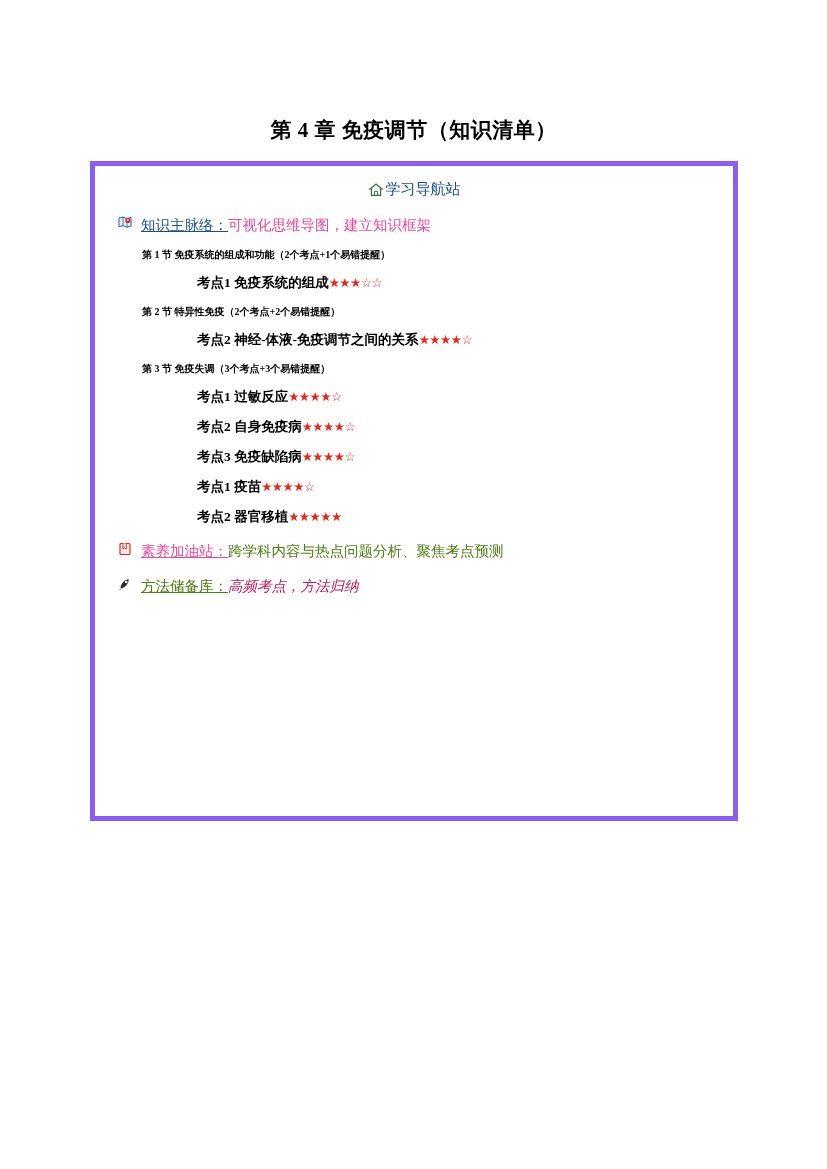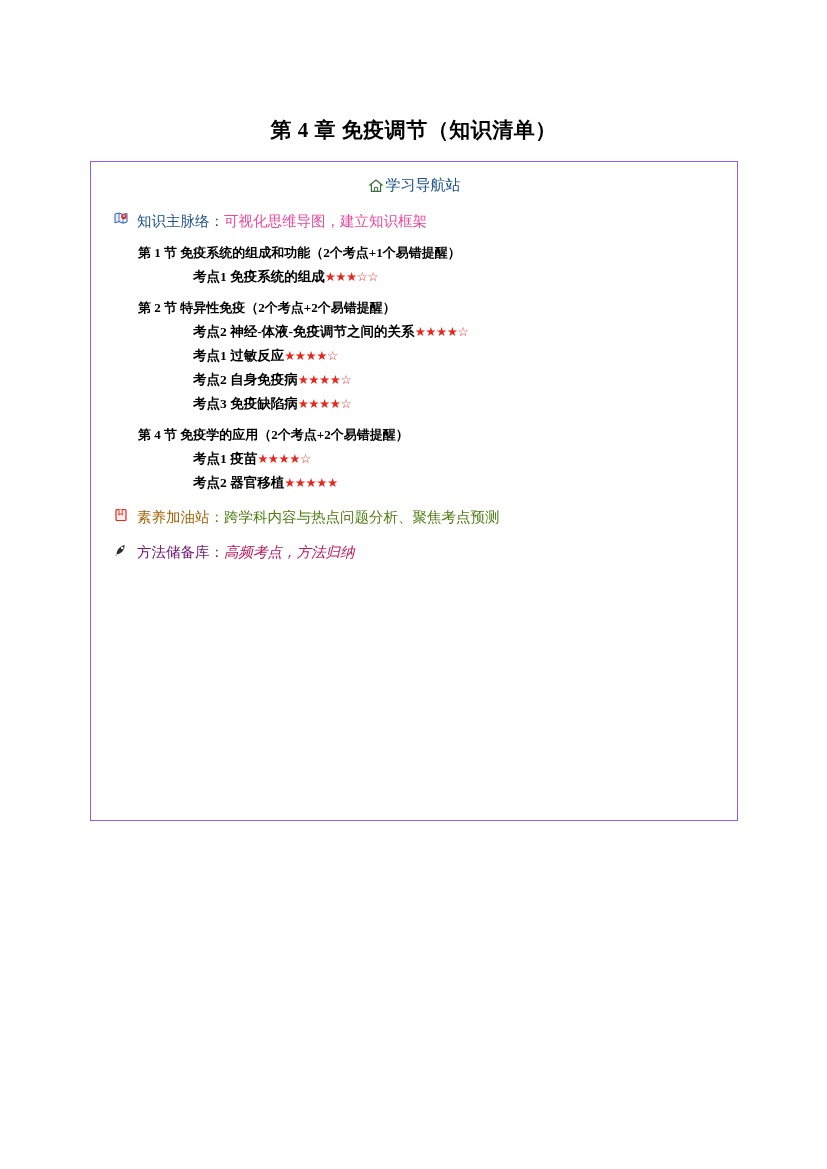--- a/index.html
+++ b/index.html
@@ -32,21 +32,21 @@
     font-weight: bold;
     letter-spacing: 0.5px;
     font-family: "Liberation Serif", "DejaVu Serif", serif;
   }
   .panel {
     position: absolute;
     left: 90px;
     top: 145px;
     width: 648px;
     height: 660px;
-    border: 1px solid #8b5cf6;
+    border: 5px solid #8b5cf6;
     box-sizing: border-box;
     background: #ffffff;
   }
   .nav-head {
     text-align: center;
     margin-top: 14px;
     font-size: 15px;
     color: #1a4f8a;
     font-weight: normal;
     font-family: "Liberation Serif", "DejaVu Serif", serif;
@@ -65,39 +65,40 @@
   }
   .lead .bullet-ico {
     position: absolute;
     left: 0;
     top: -1px;
     width: 20px;
     text-align: left;
   }
   .lead .lead-label {
     font-weight: normal;
+    text-decoration: underline;
   }
   .lead .lead-text {
     color: #ec4899;
   }
-  .lead.purple .lead-label { color: #a16207; }
+  .lead.purple .lead-label { color: #ec4899; }
   .lead.purple .lead-text { color: #4d7c0f; }
-  .lead.dark .lead-label { color: #701a75; }
+  .lead.dark .lead-label { color: #4d7c0f; }
   .lead.dark .lead-text { color: #be185d; font-style: italic; }
 
   .section {
     margin-top: 13px;
     padding-left: 25px;
-    font-size: 13px;
+    font-size: 10px;
     font-weight: bold;
     color: #000;
     font-family: "Liberation Serif", "DejaVu Serif", serif;
   }
   .point {
-    margin-top: 6px;
+    margin-top: 12px;
     padding-left: 80px;
     font-size: 13.5px;
     font-weight: bold;
     color: #000;
     font-family: "Liberation Serif", "DejaVu Serif", serif;
   }
   .point .stars {
     color: #e8261c;
     letter-spacing: -0.5px;
     font-family: "DejaVu Sans", sans-serif;
@@ -142,25 +143,25 @@
       </div>
 
 
       <div>
         <div class="section">第 1 节 免疫系统的组成和功能（2个考点+1个易错提醒）</div>
         <div class="point"><span>考点1 免疫系统的组成</span><span class="stars">★★★☆☆</span></div>
 
         <div class="section">第 2 节  特异性免疫（2个考点+2个易错提醒）</div>
         <div class="point"><span>考点2 神经-体液-免疫调节之间的关系</span><span class="stars">★★★★☆</span></div>
 
+        <div class="section">第 3 节 免疫失调（3个考点+3个易错提醒）</div>
         <div class="point"><span>考点1 过敏反应</span><span class="stars">★★★★☆</span></div>
         <div class="point"><span>考点2 自身免疫病</span><span class="stars">★★★★☆</span></div>
         <div class="point"><span>考点3 免疫缺陷病</span><span class="stars">★★★★☆</span></div>
 
-        <div class="section">第 4 节 免疫学的应用（2个考点+2个易错提醒）</div>
         <div class="point"><span>考点1 疫苗</span><span class="stars">★★★★☆</span></div>
         <div class="point"><span>考点2 器官移植</span><span class="stars">★★★★★</span></div>
       </div>
 
       <div class="lead purple">
         <span class="bullet-ico">
           <svg class="icon-svg" width="16" height="16" viewBox="0 0 16 16">
             <rect x="3" y="2.5" width="10" height="11" rx="1" fill="#fdecec" stroke="#e8261c" stroke-width="1.2"></rect>
             <path d="M6 2.5 L6 8 L7.6 6.7 L9.2 8 L9.2 2.5" fill="#ffffff" stroke="#e8261c" stroke-width="1"></path>
           </svg>

